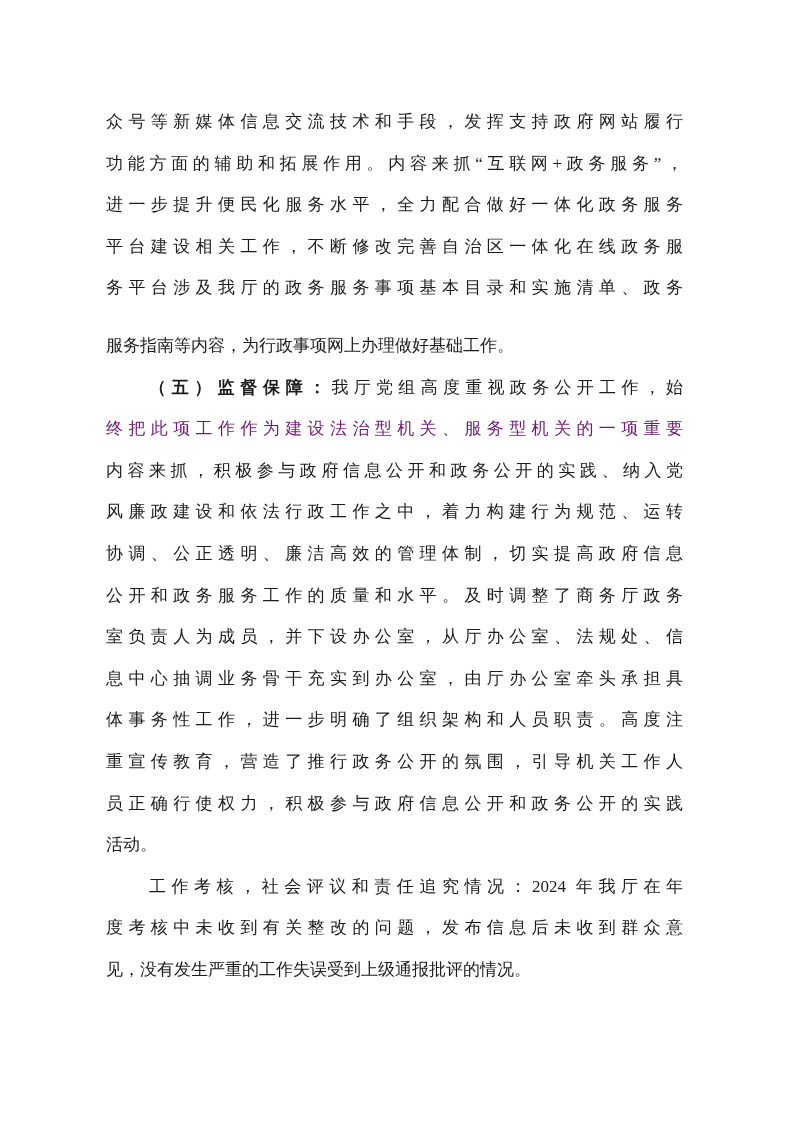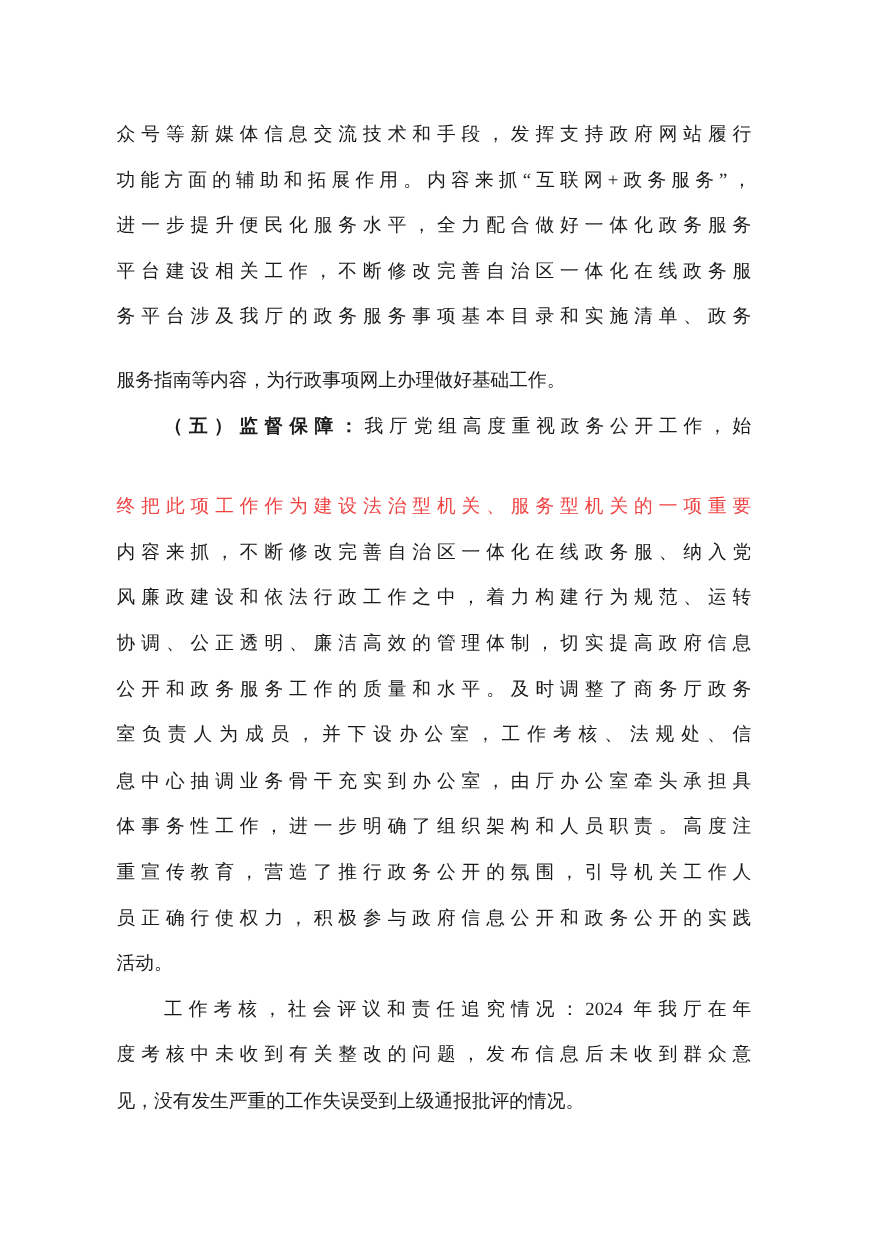--- a/index.html
+++ b/index.html
@@ -55,26 +55,26 @@
 
 <main class="page">
   <div class="text-block" id="text-block">
       <div class="line justify" style="color: rgb(27, 27, 27);">众号等新媒体信息交流技术和手段，发挥支持政府网站履行</div>
       <div class="line justify" style="color: rgb(27, 27, 27);">功能方面的辅助和拓展作用。内容来抓“互联网+政务服务”，</div>
       <div class="line justify" style="color: rgb(27, 27, 27);">进一步提升便民化服务水平，全力配合做好一体化政务服务</div>
       <div class="line justify" style="color: rgb(27, 27, 27);">平台建设相关工作，不断修改完善自治区一体化在线政务服</div>
       <div class="line justify" style="color: rgb(27, 27, 27);">务平台涉及我厅的政务服务事项基本目录和实施清单、政务</div>
       <div class="line" style="color: rgb(27, 27, 27); margin-top: 16px;">服务指南等内容，为行政事项网上办理做好基础工作。</div>
       <div class="line justify indent" style="color: rgb(27, 27, 27);"><b>（五）监督保障：</b>我厅党组高度重视政务公开工作，始</div>
-      <div class="line justify" style="color: #ef4444; margin-top: 31px;">终把此项工作作为建设法治型机关、服务型机关的一项重要</div>
-      <div class="line justify" style="color: rgb(27, 27, 27);">内容来抓，不断修改完善自治区一体化在线政务服、纳入党</div>
+      <div class="line justify" style="color: #701a75;">终把此项工作作为建设法治型机关、服务型机关的一项重要</div>
+      <div class="line justify" style="color: rgb(27, 27, 27);">内容来抓，积极参与政府信息公开和政务公开的实践、纳入党</div>
       <div class="line justify" style="color: rgb(27, 27, 27);">风廉政建设和依法行政工作之中，着力构建行为规范、运转</div>
       <div class="line justify" style="color: rgb(27, 27, 27);">协调、公正透明、廉洁高效的管理体制，切实提高政府信息</div>
       <div class="line justify" style="color: rgb(27, 27, 27);">公开和政务服务工作的质量和水平。及时调整了商务厅政务</div>
-      <div class="line justify" style="color: rgb(27, 27, 27);">室负责人为成员，并下设办公室，工作考核、法规处、信</div>
+      <div class="line justify" style="color: rgb(27, 27, 27);">室负责人为成员，并下设办公室，从厅办公室、法规处、信</div>
       <div class="line justify" style="color: rgb(27, 27, 27);">息中心抽调业务骨干充实到办公室，由厅办公室牵头承担具</div>
       <div class="line justify" style="color: rgb(27, 27, 27);">体事务性工作，进一步明确了组织架构和人员职责。高度注</div>
       <div class="line justify" style="color: rgb(27, 27, 27);">重宣传教育，营造了推行政务公开的氛围，引导机关工作人</div>
       <div class="line justify" style="color: rgb(27, 27, 27);">员正确行使权力，积极参与政府信息公开和政务公开的实践</div>
       <div class="line" style="color: rgb(27, 27, 27);">活动。</div>
       <div class="line justify indent" style="color: rgb(27, 27, 27);">工作考核，社会评议和责任追究情况：2024 年我厅在年</div>
       <div class="line justify" style="color: rgb(27, 27, 27);">度考核中未收到有关整改的问题，发布信息后未收到群众意</div>
       <div class="line" style="color: rgb(27, 27, 27);">见，没有发生严重的工作失误受到上级通报批评的情况。</div>
     </div>
 </main>

